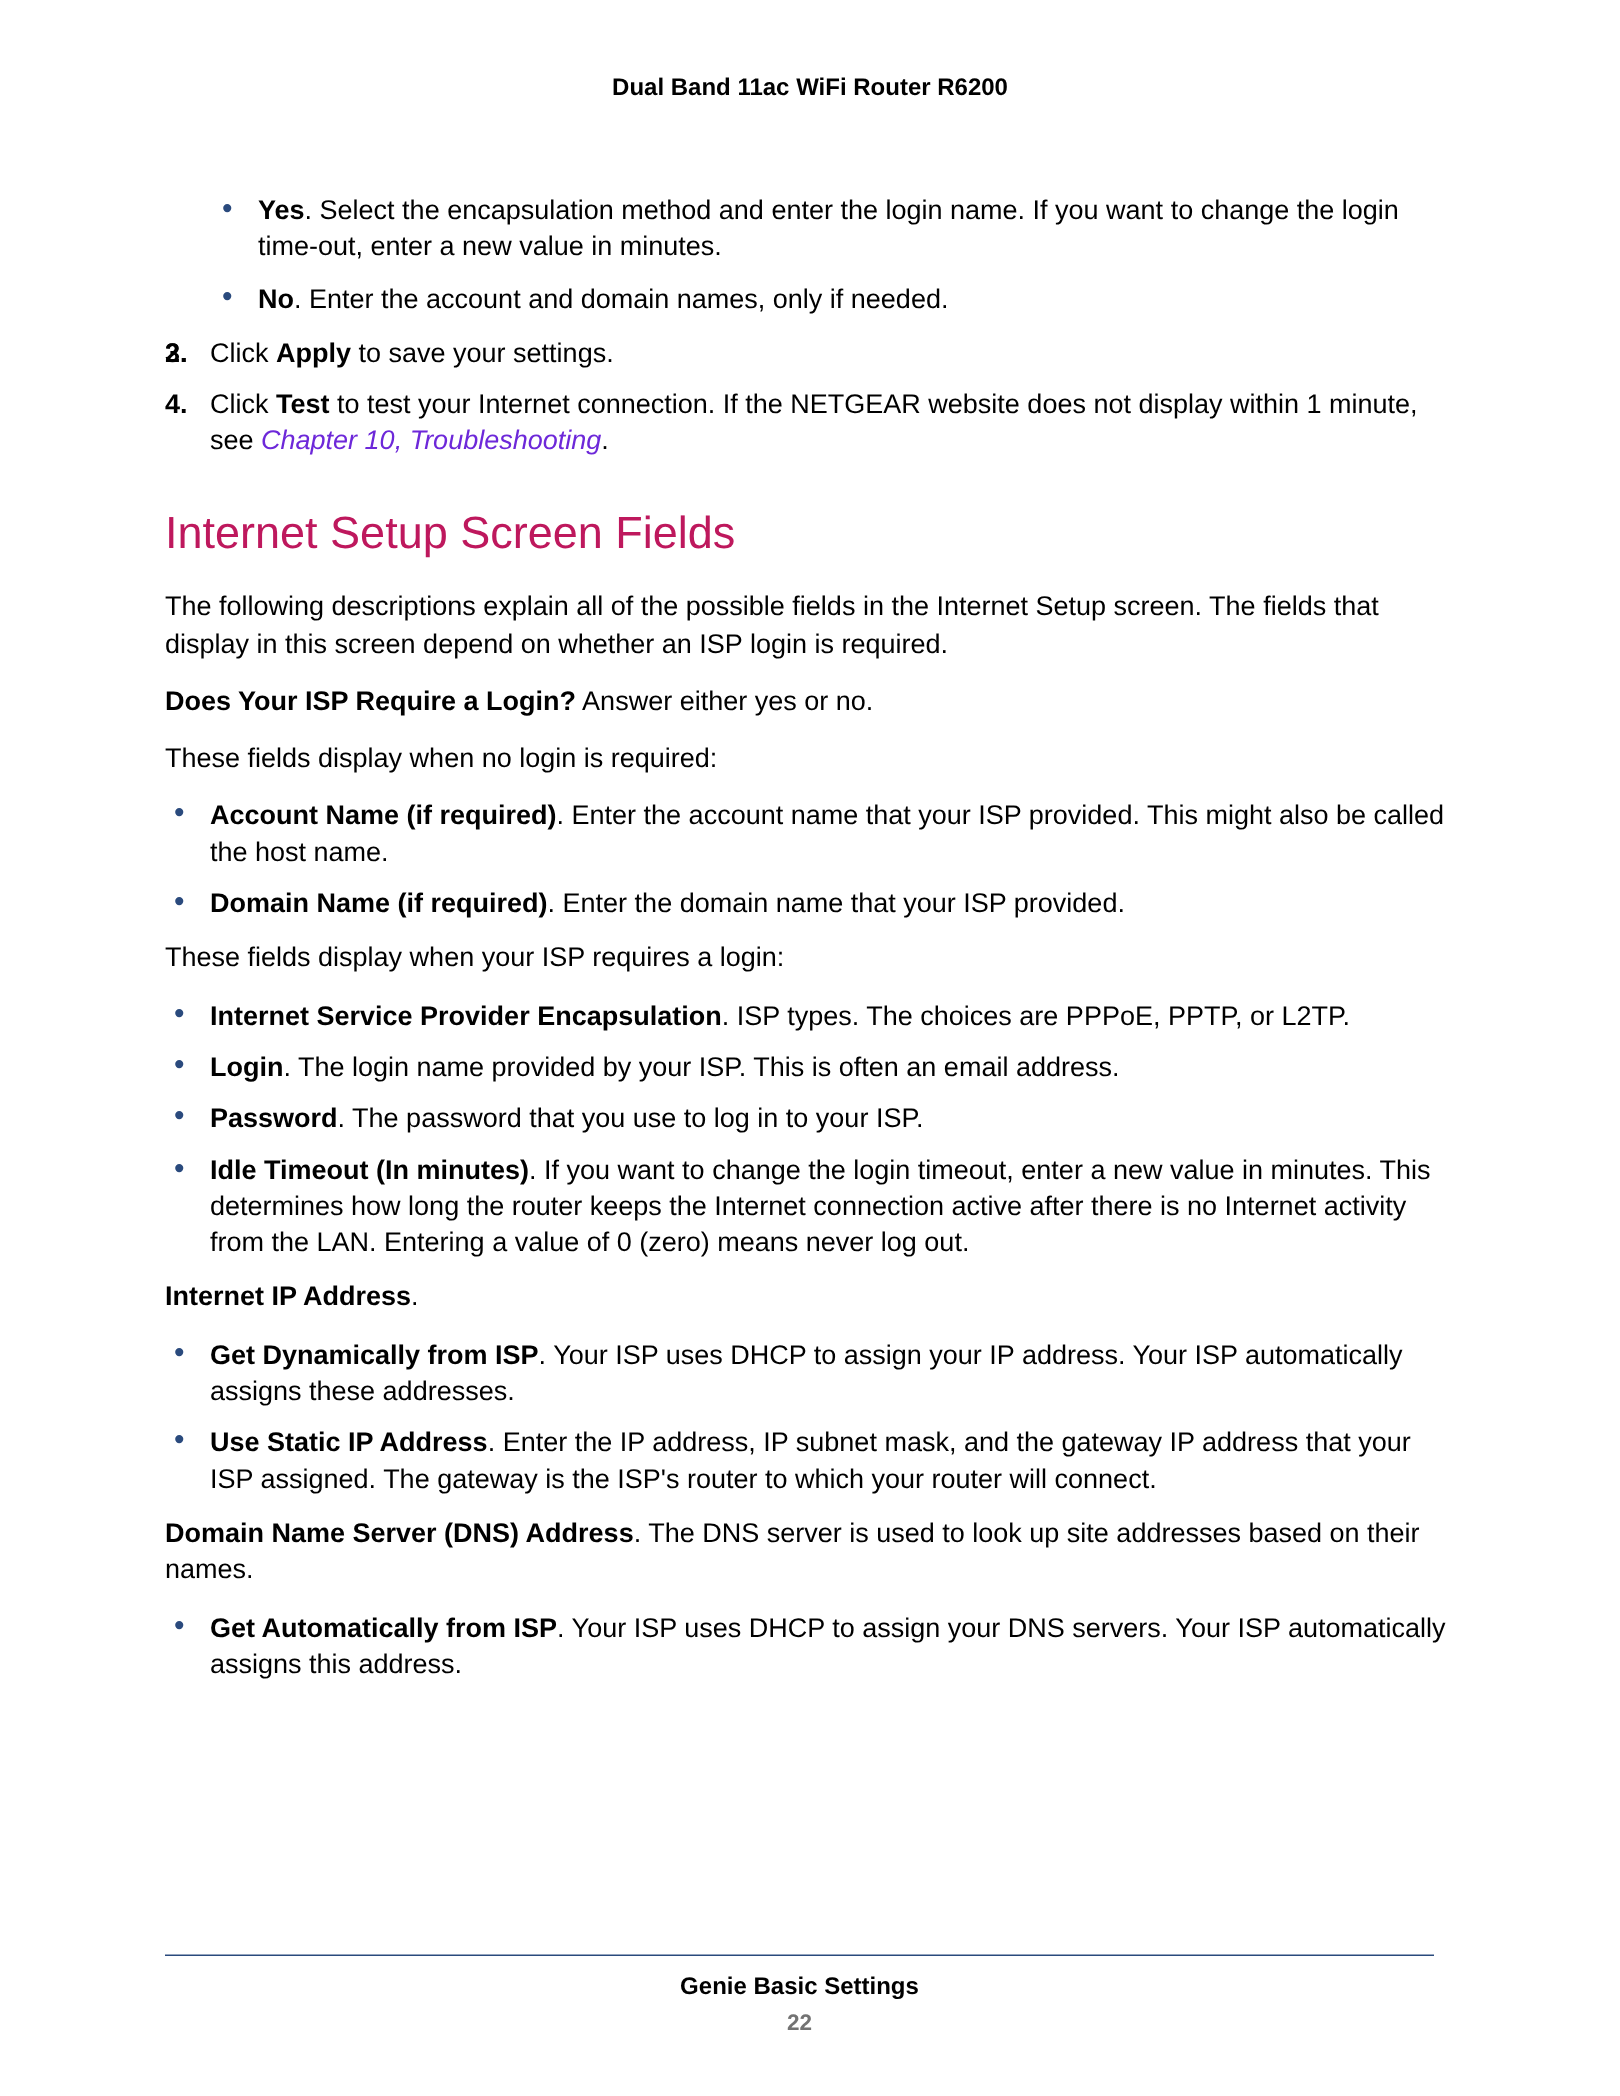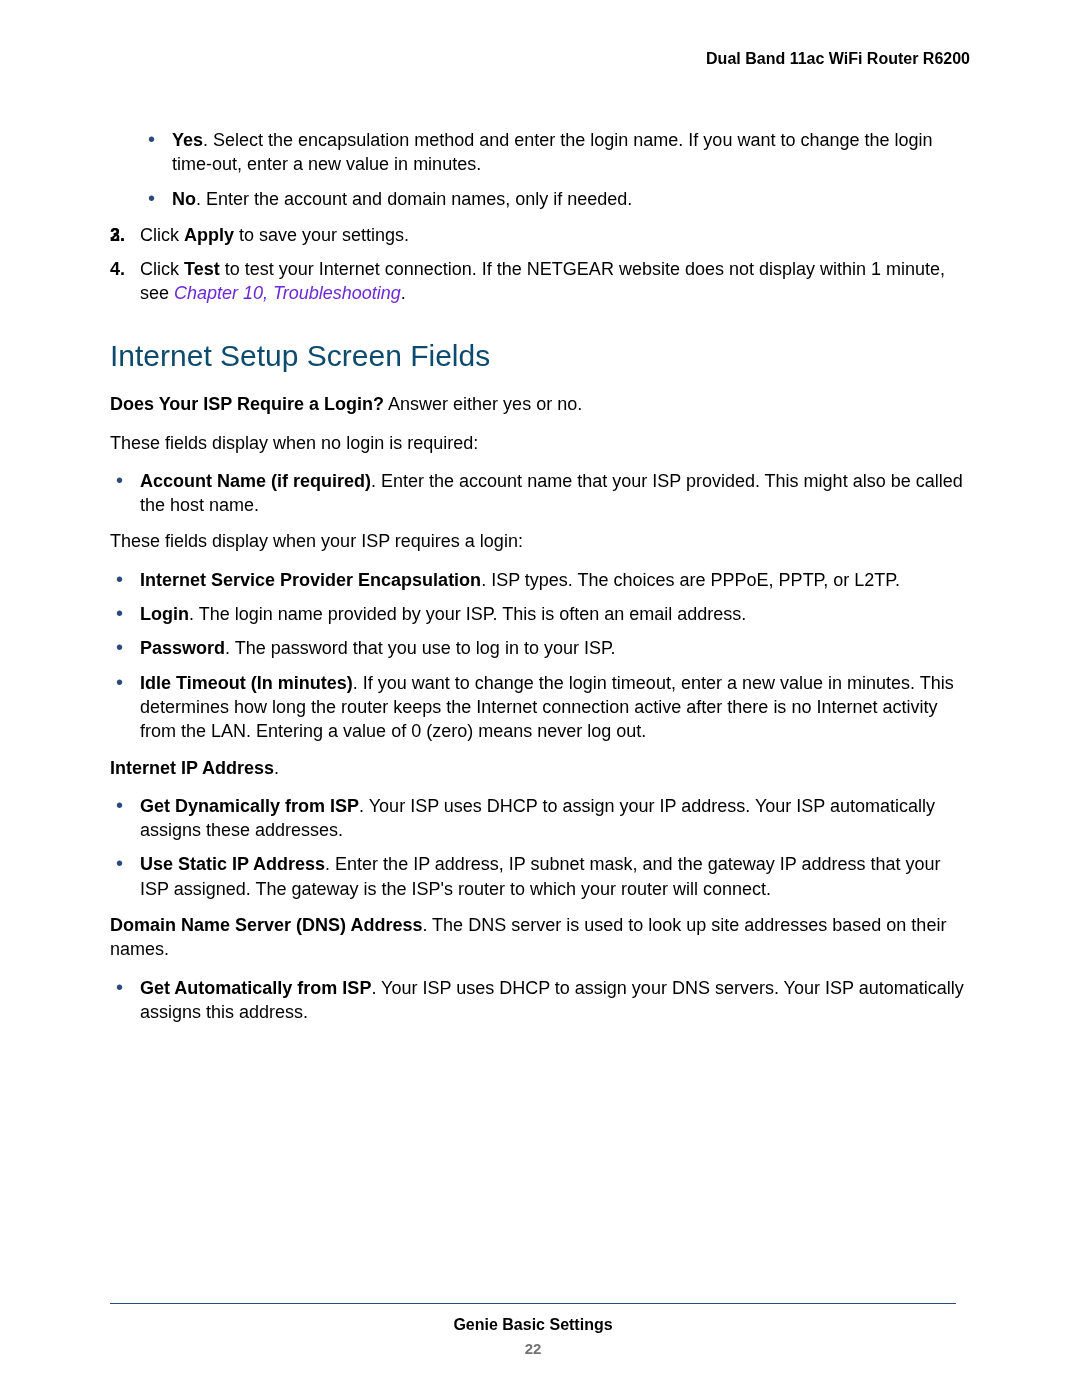--- a/index.html
+++ b/index.html
@@ -10,21 +10,21 @@
     color: #000;
   }
   .page {
     width: 1080px;
     height: 1397px;
     position: relative;
     box-sizing: border-box;
     padding: 50px 110px 70px 110px;
   }
   .header {
-    text-align: right;
+    text-align: center;
     font-size: 16px;
     font-weight: bold;
     margin-bottom: 60px;
   }
   .content {
     font-size: 18px;
     line-height: 1.35;
   }
   .bullet-list {
     list-style: none;
@@ -78,21 +78,21 @@
     position: absolute;
     left: 0;
     top: 0;
     font-weight: bold;
   }
   .bold { font-weight: bold; }
   .link   { color: #6d28d9; font-style: italic; }
   h2.section {
     font-family: Arial, Helvetica, sans-serif;
     font-weight: normal;
-    color: #0c4a6e;
+    color: #be185d;
     font-size: 30px;
     margin: 30px 0 16px 0;
   }
   .para {
     margin: 0 0 14px 0;
   }
   .footer {
     position: absolute;
     left: 110px;
     right: 124px;
@@ -140,30 +140,34 @@
         <span>Click </span><span class="bold">Apply</span><span> to save your settings.</span>
       </li>
       <li>
         <span class="num">4.</span>
         <span>Click </span><span class="bold">Test</span><span> to test your Internet connection. If the NETGEAR website does not display within 1 minute, see </span><span class="link">Chapter 10, Troubleshooting</span><span>.</span>
       </li>
     </ul>
 
     <h2 class="section">Internet Setup Screen Fields</h2>
 
+    <p class="para">The following descriptions explain all of the possible fields in the Internet Setup screen. The fields that display in this screen depend on whether an ISP login is required.</p>
 
     <p class="para">
       <span class="bold">Does Your ISP Require a Login?</span><span> Answer either yes or no.</span>
     </p>
 
     <p class="para">These fields display when no login is required:</p>
 
     <ul class="bullet-list-1">
       <li>
         <span class="bold">Account Name (if required)</span><span>. Enter the account name that your ISP provided. This might also be called the host name.</span>
+      </li>
+      <li>
+        <span class="bold">Domain Name (if required)</span><span>. Enter the domain name that your ISP provided.</span>
       </li>
     </ul>
 
     <p class="para">These fields display when your ISP requires a login:</p>
 
     <ul class="bullet-list-1">
       <li>
         <span class="bold">Internet Service Provider Encapsulation</span><span>. ISP types. The choices are PPPoE, PPTP, or L2TP.</span>
       </li>
       <li>

